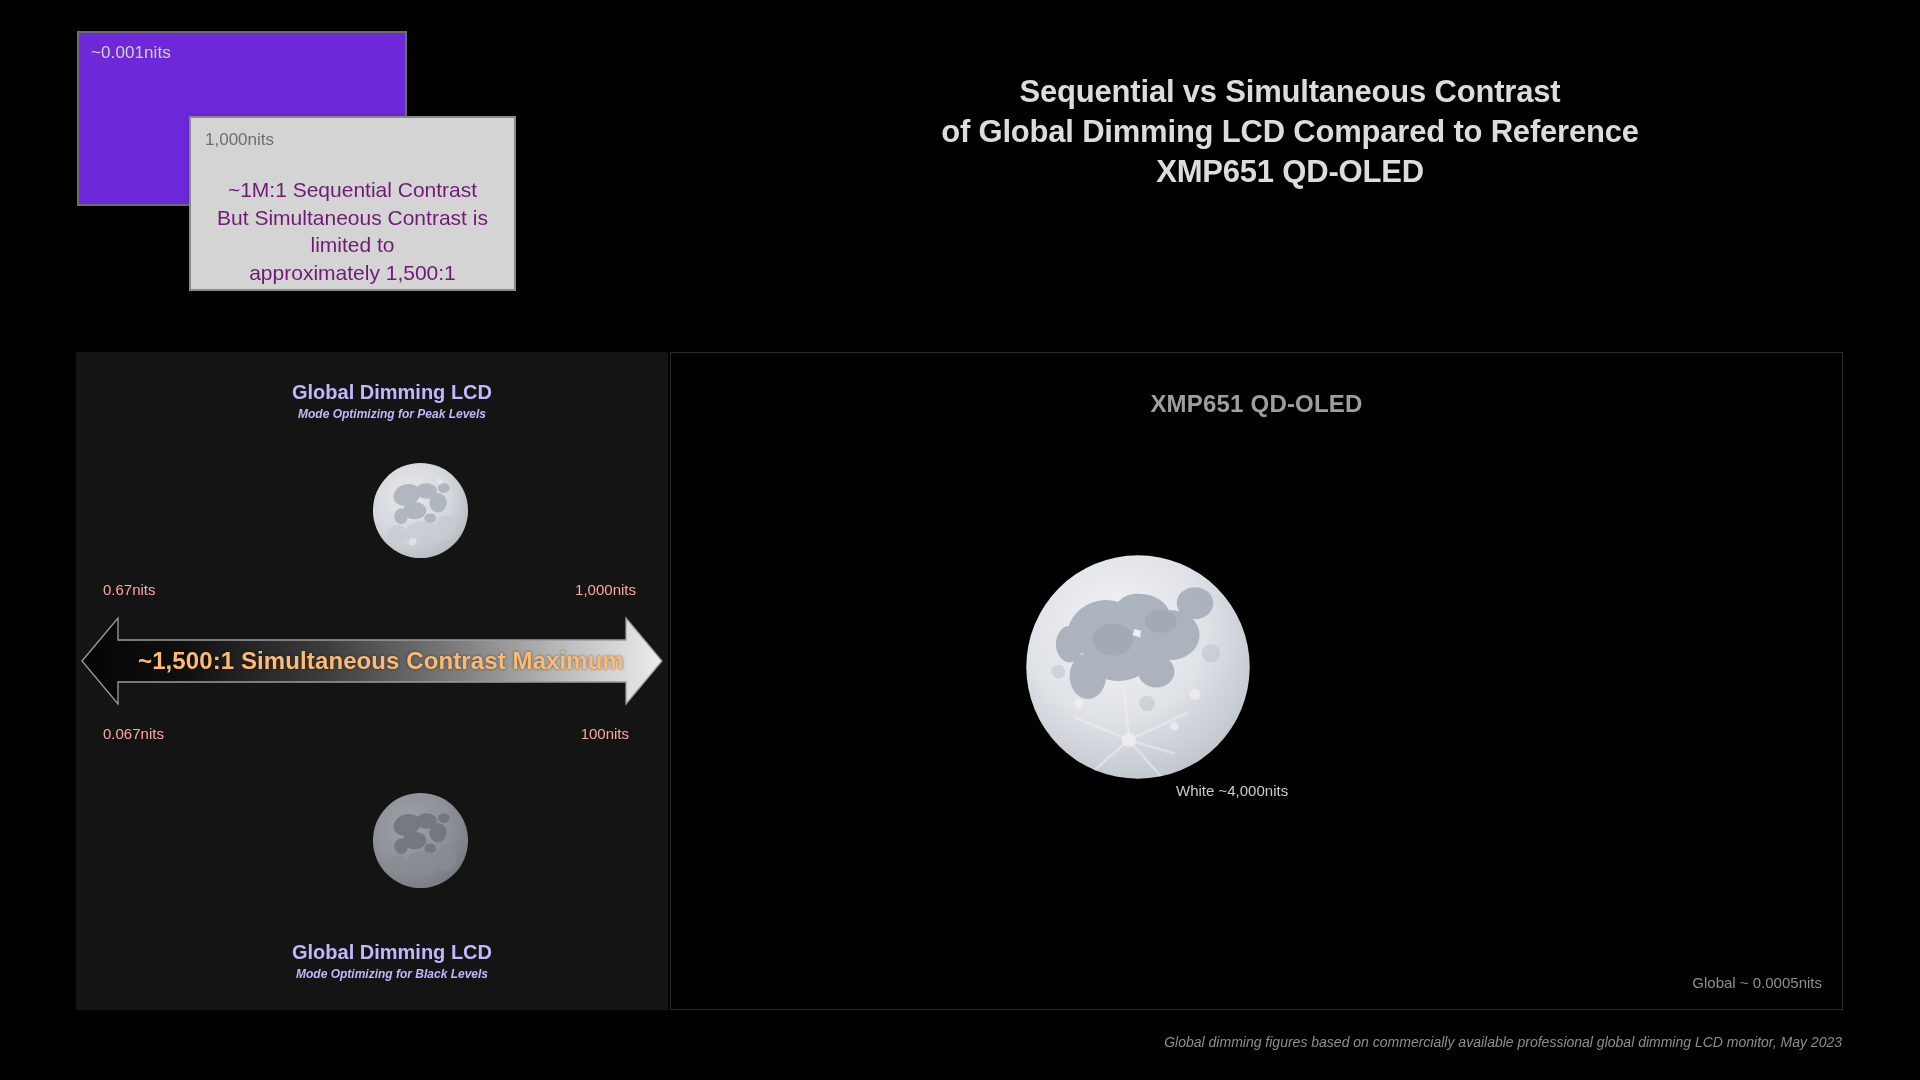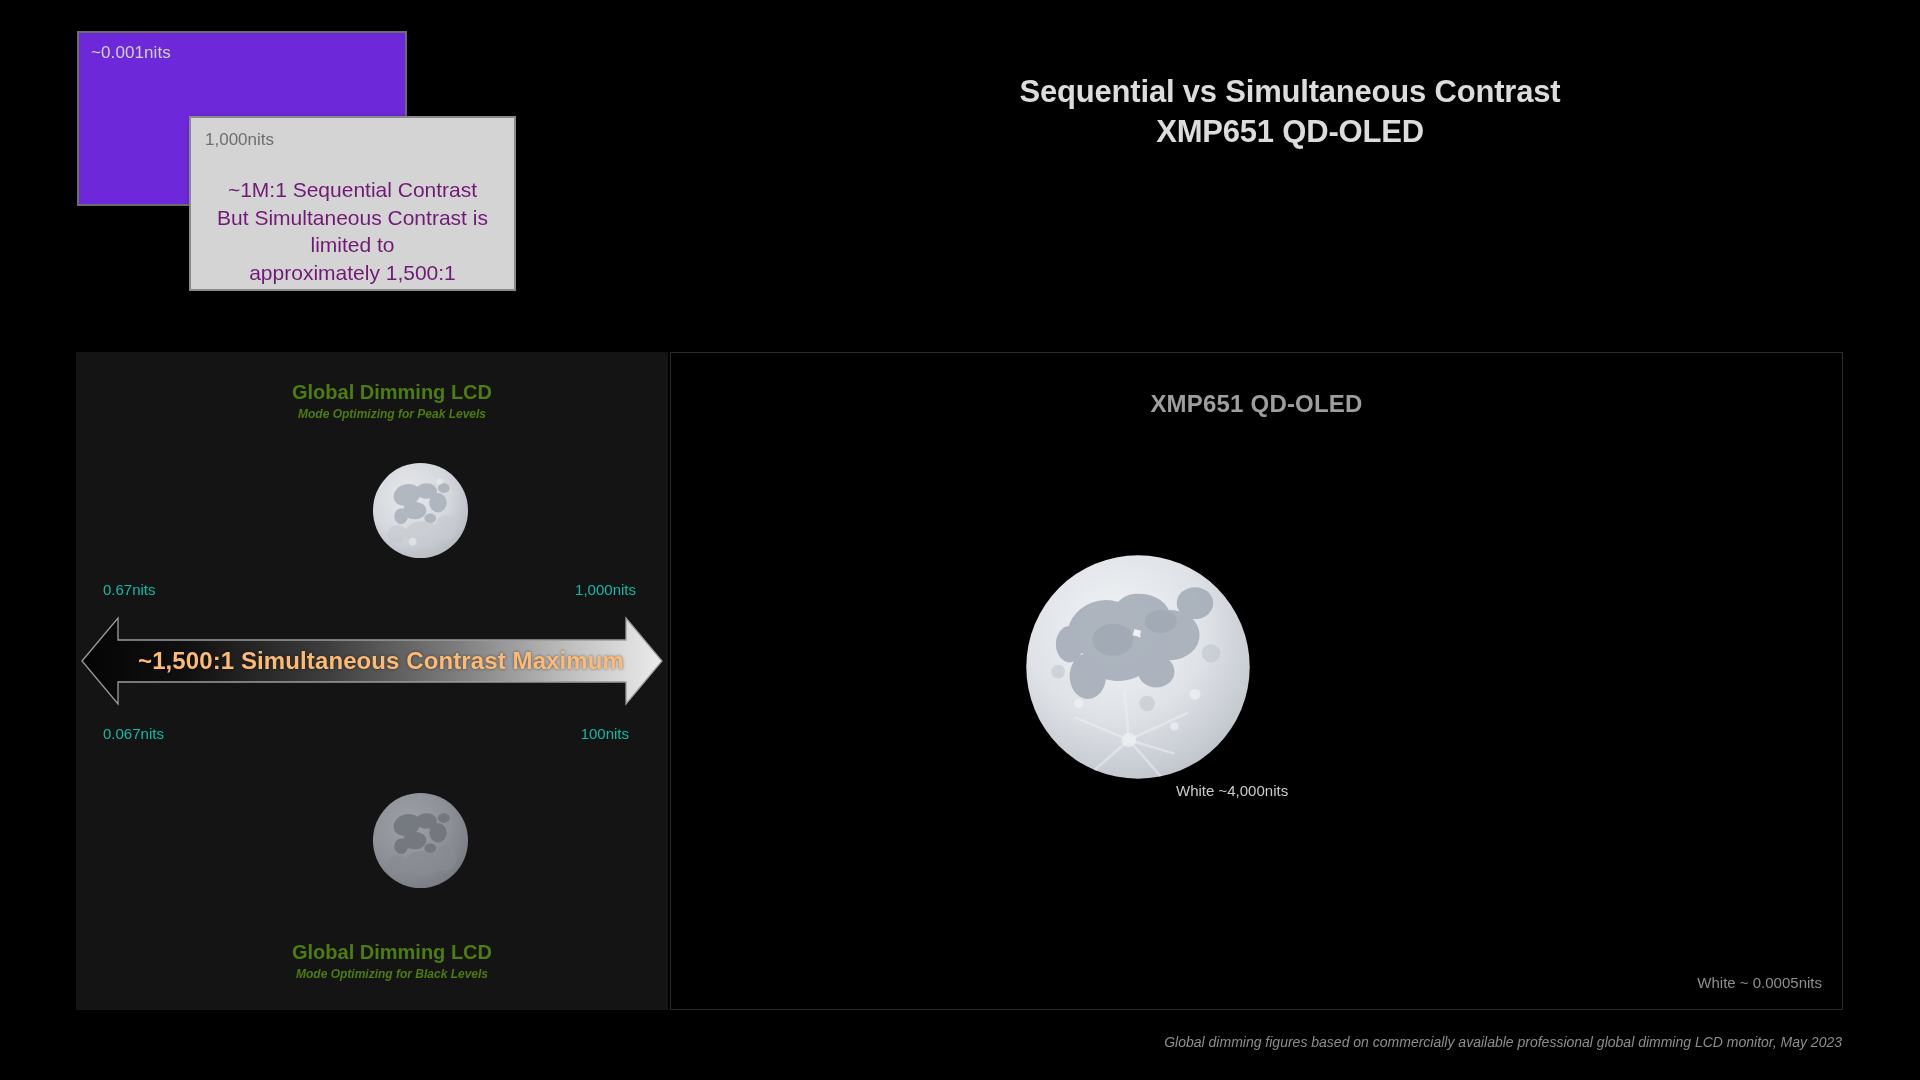--- a/index.html
+++ b/index.html
@@ -83,21 +83,21 @@
   #lcd-panel {
     position: absolute;
     left: 76px; top: 352px;
     width: 592px; height: 658px;
     background: #141414;
   }
   .panel-heading {
     position: absolute;
     left: 0; right: 0;
     text-align: center;
-    color: #4d7c0f;
+    color: #c4b5fd;
     margin-left: 40px;
   }
   .panel-heading .ph-line1 {
     display: block;
     font-size: 20px;
     font-weight: bold;
     line-height: 1.35;
   }
   .panel-heading .ph-line2 {
     display: block;
@@ -123,21 +123,21 @@
   }
   #moon-oled {
     left: 353px; top: 200px;
     width: 228px; height: 228px;
   }
 
   
   .nit-label {
     position: absolute;
     font-size: 15px;
-    color: #14b8a6;
+    color: #fca5a5;
     white-space: nowrap;
   }
   #nit-tl { left: 27px;  top: 229px; }
   #nit-tr { right: 32px; top: 229px; }
   #nit-bl { left: 27px;  top: 373px; }
   #nit-br { right: 39px; top: 373px; }
 
   
   #arrow-wrap {
     position: absolute;
@@ -216,20 +216,21 @@
     <div id="white-frame-body">
       <div>~1M:1 Sequential Contrast</div>
       <div>But Simultaneous Contrast is limited to</div>
       <div>approximately 1,500:1</div>
     </div>
   </div>
 </div>
 
 <div id="main-title">
   <span class="tline">Sequential vs Simultaneous Contrast</span>
+  <span class="tline">of Global Dimming LCD Compared to Reference</span>
   <span class="tline">XMP651 QD-OLED</span>
 </div>
 
 <div id="lcd-panel">
 
   <div class="panel-heading" id="lcd-heading-top">
     <span class="ph-line1">Global Dimming LCD</span>
     <span class="ph-line2">Mode Optimizing for Peak Levels</span>
   </div>
 
@@ -371,16 +372,16 @@
       <circle cx="66" cy="76" r="1.8"></circle>
     </g>
     <g clip-path="url(#moClip)" fill="#b6bcc5" opacity="0.45">
       <circle cx="82" cy="44" r="4"></circle>
       <circle cx="15" cy="52" r="3"></circle>
       <circle cx="54" cy="66" r="3.4"></circle>
     </g>
   </svg>
 
   <span id="oled-white-label">White ~4,000nits</span>
-  <span id="oled-black-label">White ~ 0.0005nits</span>
+  <span id="oled-black-label">Global ~ 0.0005nits</span>
 </div>
 
 <div id="footer-note">Global dimming figures based on commercially available professional global dimming LCD monitor, May 2023</div>
 
 </body></html>

